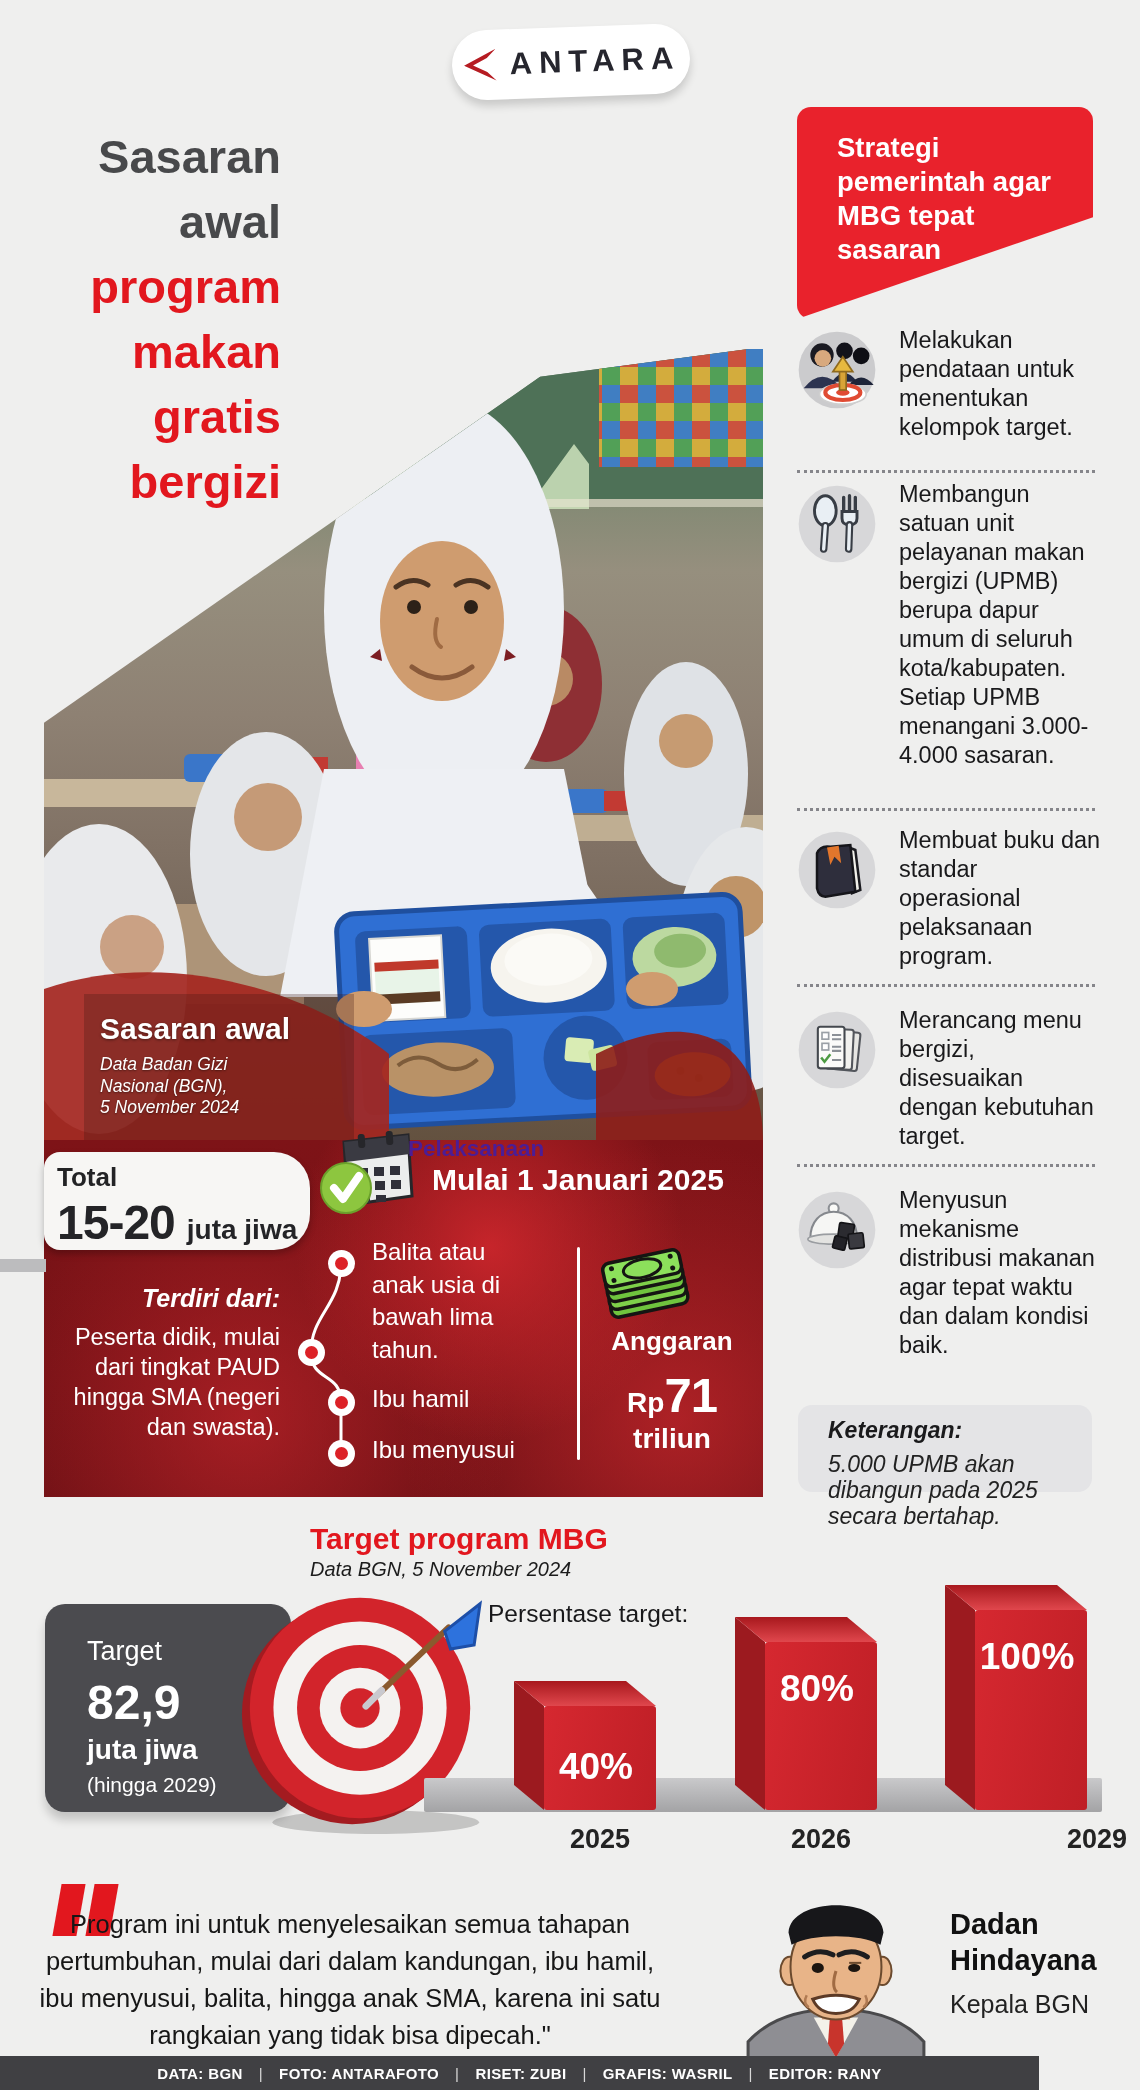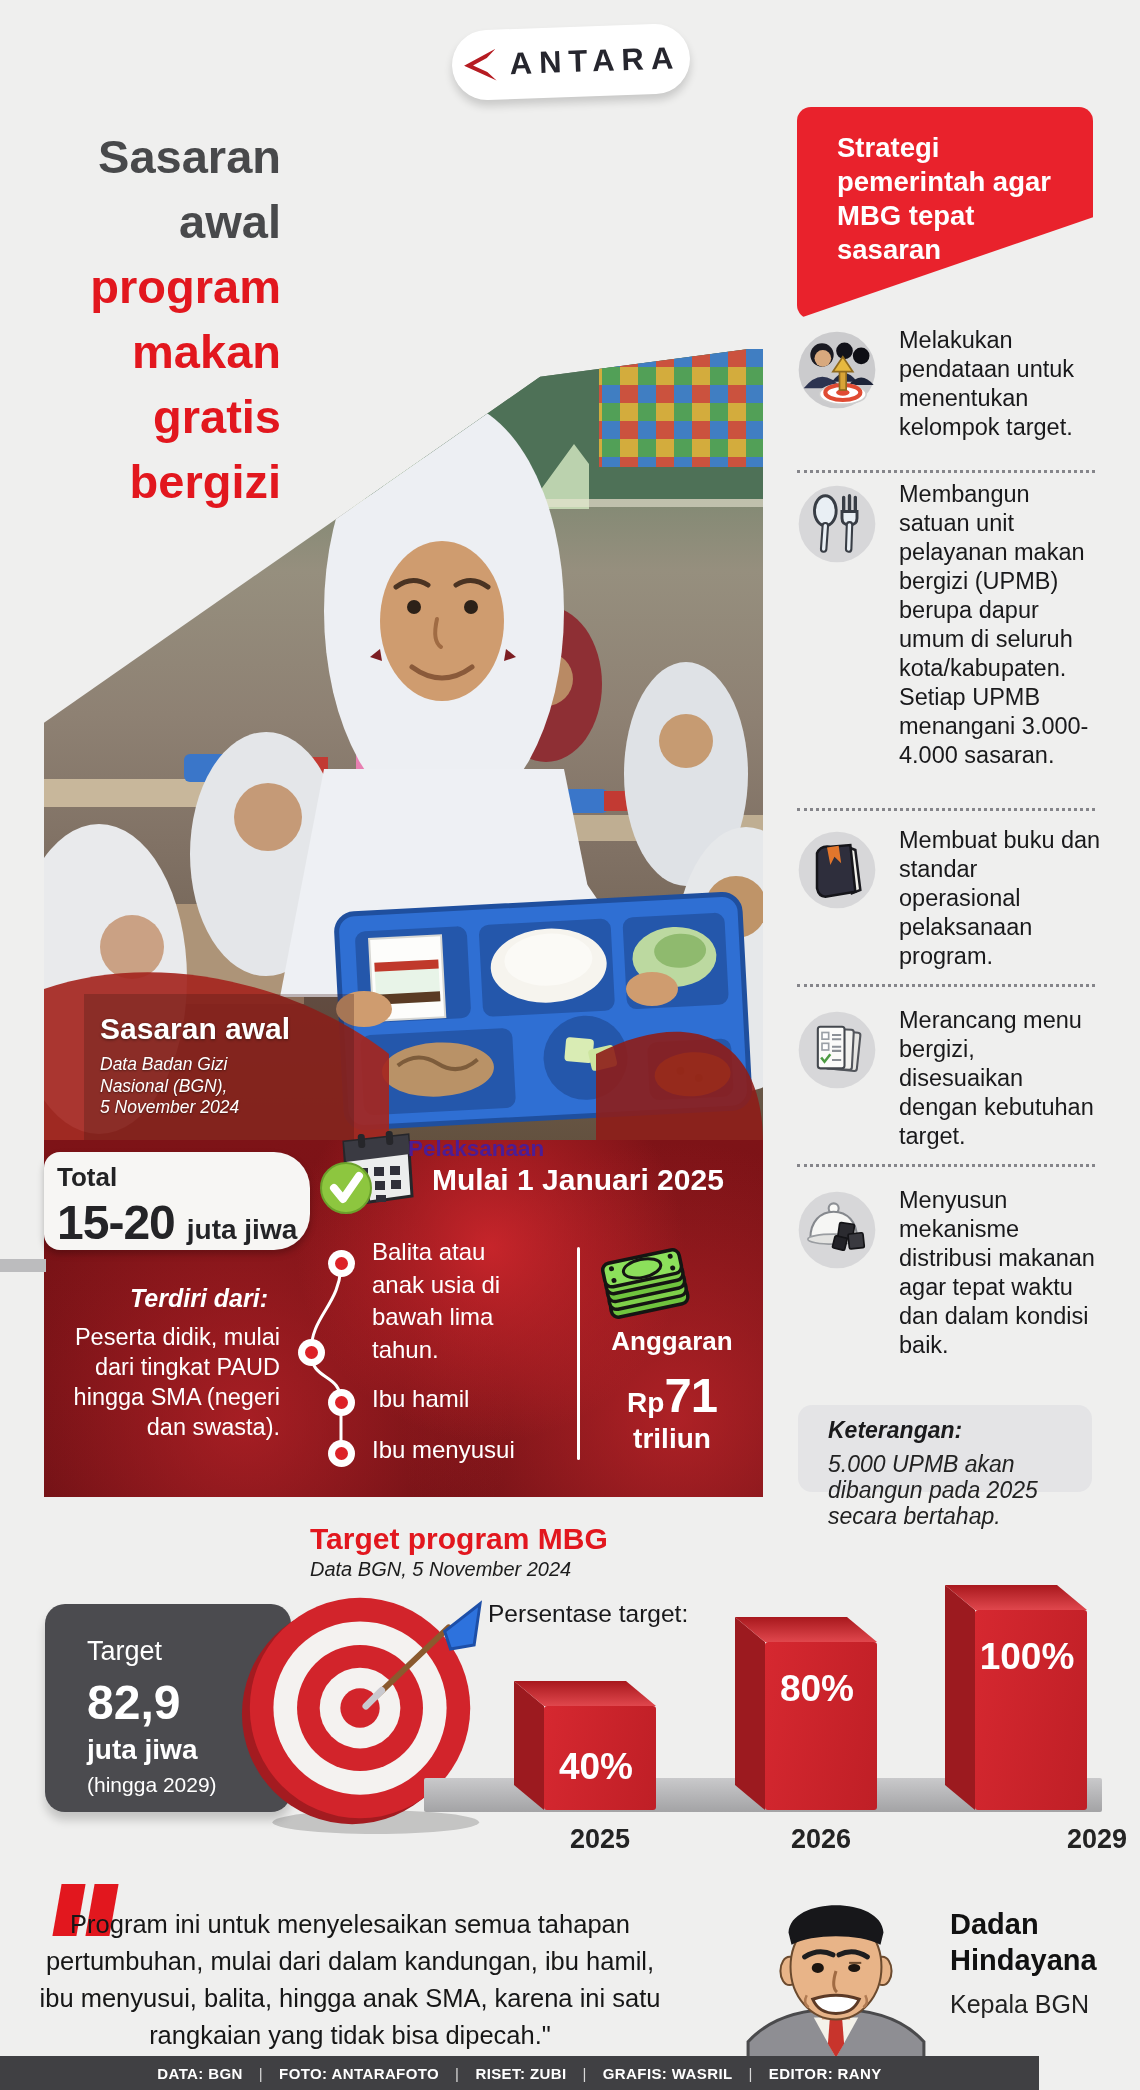--- a/index.html
+++ b/index.html
@@ -63,21 +63,21 @@
   .gray-accent{position:absolute;left:0;top:1259px;width:46px;height:13px;background:#bcbcbe;}
   .impl-label{position:absolute;left:408px;top:1136px;font-size:22.5px;font-weight:bold;color:#4c1d95;}
   .impl-date{position:absolute;left:432px;top:1163px;font-size:30px;font-weight:bold;color:#fff;}
   .cal-icon{position:absolute;left:320px;top:1126px;width:96px;height:92px;}
   .bullet{position:absolute;width:27px;height:27px;border-radius:50%;background:#fff;
           display:flex;align-items:center;justify-content:center;}
   .bullet i{display:block;width:13px;height:13px;border-radius:50%;background:#dc2127;}
   .group-1{position:absolute;left:372px;top:1236px;width:132px;font-size:24px;line-height:32.5px;color:#fff;}
   .group-2{position:absolute;left:372px;top:1385px;font-size:24px;color:#fff;}
   .group-3{position:absolute;left:372px;top:1436px;font-size:24px;color:#fff;}
-  .terdiri{position:absolute;left:68px;top:1284px;width:200px;text-align:right;
+  .terdiri{position:absolute;left:80px;top:1284px;width:200px;text-align:right;
            font-size:25px;font-weight:bold;font-style:italic;color:#fff;}
   .peserta{position:absolute;left:53px;top:1322px;width:227px;text-align:right;
            font-size:23.5px;line-height:30px;color:#fff;}
   .vdivider{position:absolute;left:577px;top:1247px;width:3px;height:213px;background:#fff;border-radius:2px;}
   .money-icon{position:absolute;left:594px;top:1238px;width:102px;height:88px;}
   .budget{position:absolute;left:590px;top:1326px;width:164px;text-align:center;color:#fff;}
   .budget-label{font-size:26px;font-weight:bold;}
   .budget-row{margin-top:10px;display:flex;justify-content:center;align-items:baseline;}
   .budget-cur{font-size:28px;font-weight:bold;}
   .budget-val{font-size:49px;font-weight:bold;letter-spacing:-1px;}

